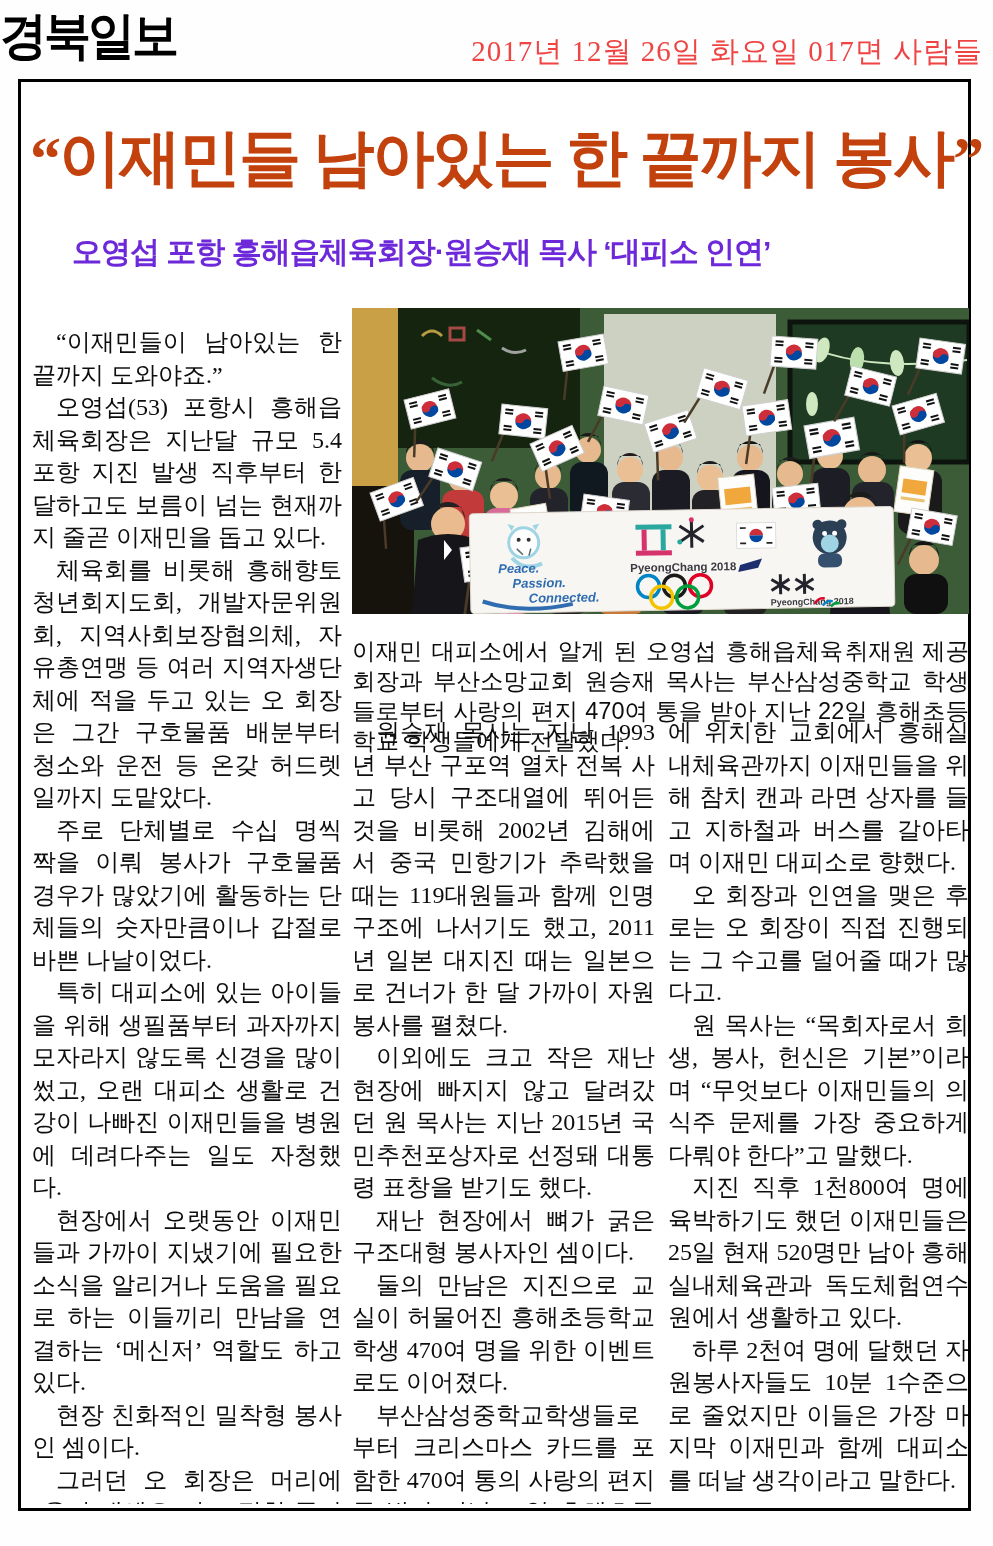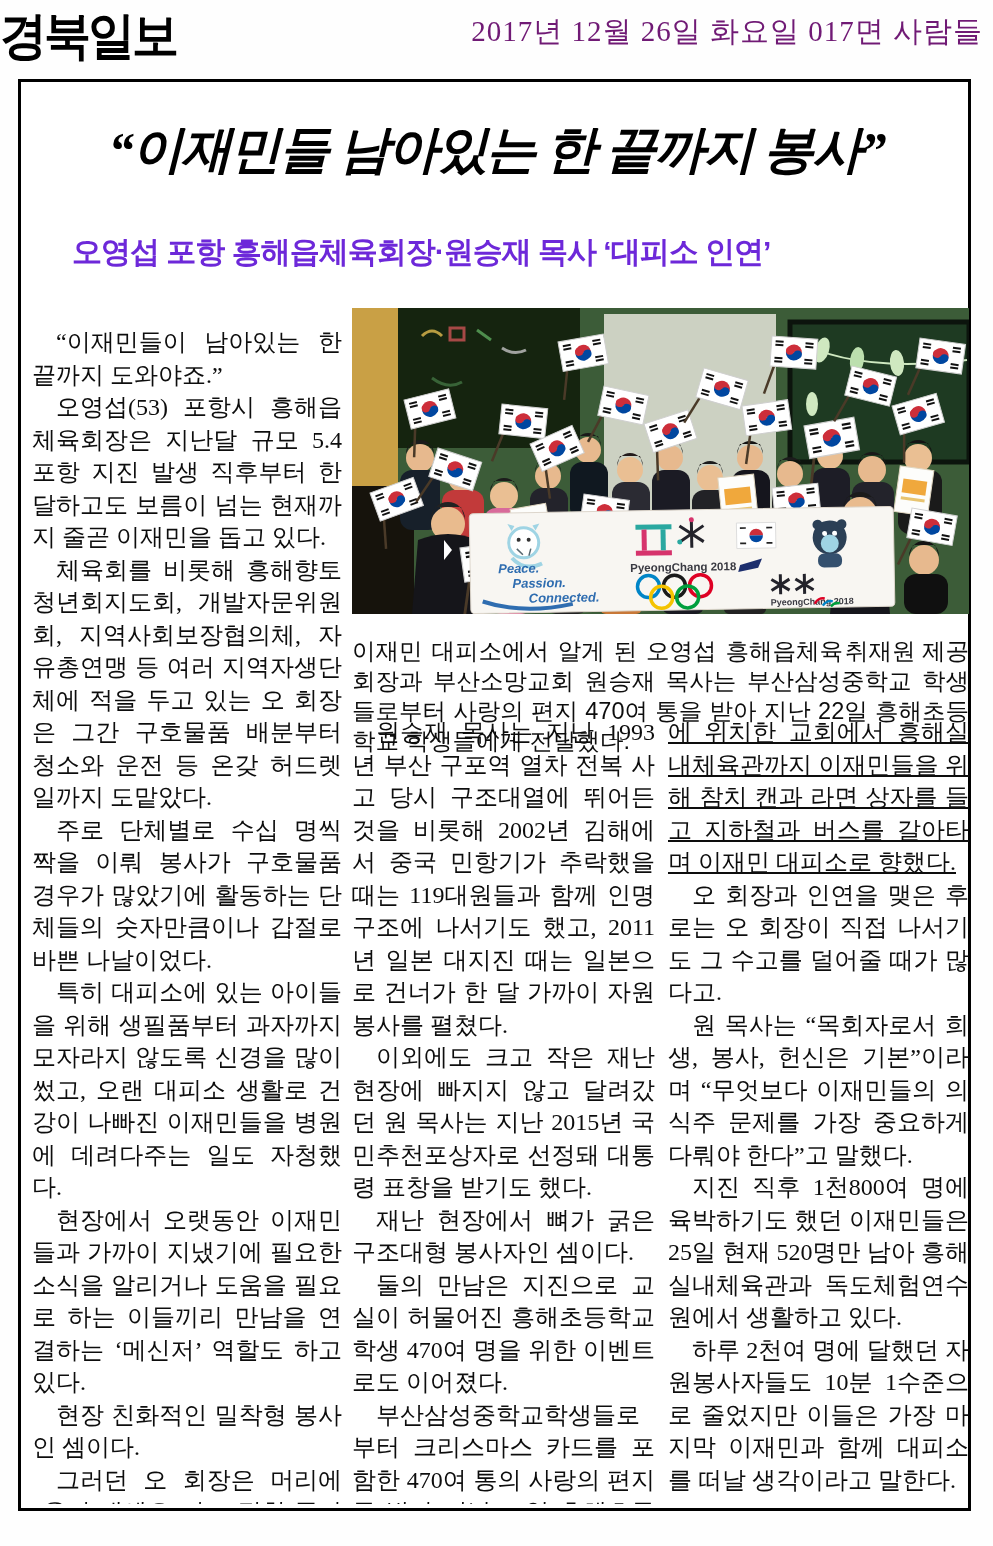--- a/index.html
+++ b/index.html
@@ -1,32 +1,32 @@
 <!DOCTYPE html>
 <html><head>
 <meta charset="utf-8">
 <style>
   html,body{margin:0;padding:0;background:#f4f4f2;}
   .page{position:relative;width:993px;height:1546px;background:#fefefe;overflow:hidden;
         font-family:"Liberation Serif","DejaVu Serif",serif;color:#111;}
   .masthead{position:absolute;left:0px;top:2px;font-size:47px;font-weight:900;
             letter-spacing:-3px;transform:scaleY(1.08);transform-origin:left top;color:#000;}
-  .dateline{position:absolute;right:10px;top:12px;font-size:29px;letter-spacing:1px;color:#701a75;
+  .dateline{position:absolute;right:10px;top:32px;font-size:29px;letter-spacing:1px;color:#ef4444;
             font-family:"Liberation Serif",serif;}
   .frame{position:absolute;left:18px;top:79px;width:953px;height:1432px;border:3px solid #000;
          box-sizing:border-box;background:#fff;}
   .headline{position:absolute;left:30px;top:116px;width:933px;text-align:center;
-            font-size:51px;font-weight:bold;letter-spacing:-2px;white-space:nowrap;color:#000000;font-style:italic;}
+            font-size:62px;font-weight:bold;letter-spacing:-2px;white-space:nowrap;color:#c2410c;}
   .subheadline{position:absolute;left:72px;top:232px;font-size:30px;font-weight:bold;
                letter-spacing:-1px;color:#6d28d9;
                font-family:"Liberation Sans","DejaVu Sans",sans-serif;}
   .bodycol{position:absolute;font-size:24px;line-height:32.5px;text-align:justify;
            word-break:break-all;overflow:hidden;color:#0d0d0d;}
   .bodycol p{margin:0;text-indent:1em;}
-  .bodycol p.cont{text-indent:0;text-decoration:underline;}
+  .bodycol p.cont{text-indent:0;}
   #col1{left:32px;top:326px;width:310px;height:1178px;}
   #col2{left:352px;top:716px;width:303px;height:788px;}
   #col3{left:668px;top:716px;width:301px;height:788px;}
   .photo{position:absolute;left:352px;top:308px;width:617px;height:306px;background:#3c5c38;}
   .caption{position:absolute;left:352px;top:636px;width:617px;font-size:23.5px;line-height:30px;
            text-align:justify;word-break:break-all;color:#0d0d0d;
            font-family:"Liberation Sans","DejaVu Sans",sans-serif;}
   .credit{float:right;margin-left:2px;}
   svg text{font-family:"Liberation Sans","DejaVu Sans",sans-serif;}
 </style>
@@ -344,20 +344,20 @@
     <p>원승재 목사는 지난 1993년 부산 구포역 열차 전복 사고 당시 구조대열에 뛰어든 것을 비롯해 2002년 김해에서 중국 민항기가 추락했을 때는 119대원들과 함께 인명 구조에 나서기도 했고, 2011년 일본 대지진 때는 일본으로 건너가 한 달 가까이 자원 봉사를 펼쳤다.</p>
     <p>이외에도 크고 작은 재난 현장에 빠지지 않고 달려갔던 원 목사는 지난 2015년 국민추천포상자로 선정돼 대통령 표창을 받기도 했다.</p>
     <p>재난 현장에서 뼈가 굵은 구조대형 봉사자인 셈이다.</p>
     <p>둘의 만남은 지진으로 교실이 허물어진 흥해초등학교 학생 470여 명을 위한 이벤트로도 이어졌다.</p>
     <p>부산삼성중학교학생들로부터 크리스마스 카드를 포함한 470여 통의 사랑의 편지를 받아 지난 22일 흥해초등학교 학생들에게 전달한 것이다.</p>
 
   </div>
 
   <div class="bodycol" id="col3">
     <p class="cont">에 위치한 교회에서 흥해실내체육관까지 이재민들을 위해 참치 캔과 라면 상자를 들고 지하철과 버스를 갈아타며 이재민 대피소로 향했다.</p>
-    <p>오 회장과 인연을 맺은 후로는 오 회장이 직접 나서기도 그 수고를 덜어줄 때가 많다고.</p>
+    <p>오 회장과 인연을 맺은 후로는 오 회장이 직접 진행되는 그 수고를 덜어줄 때가 많다고.</p>
     <p>원 목사는 “목회자로서 희생, 봉사, 헌신은 기본”이라며 “무엇보다 이재민들의 의식주 문제를 가장 중요하게 다뤄야 한다”고 말했다.</p>
     <p>지진 직후 1천800여 명에 육박하기도 했던 이재민들은 25일 현재 520명만 남아 흥해실내체육관과 독도체험연수원에서 생활하고 있다.</p>
     <p>하루 2천여 명에 달했던 자원봉사자들도 10분 1수준으로 줄었지만 이들은 가장 마지막 이재민과 함께 대피소를 떠날 생각이라고 말한다.</p>
 
   </div>
 
 </div>
 
 </body></html>

